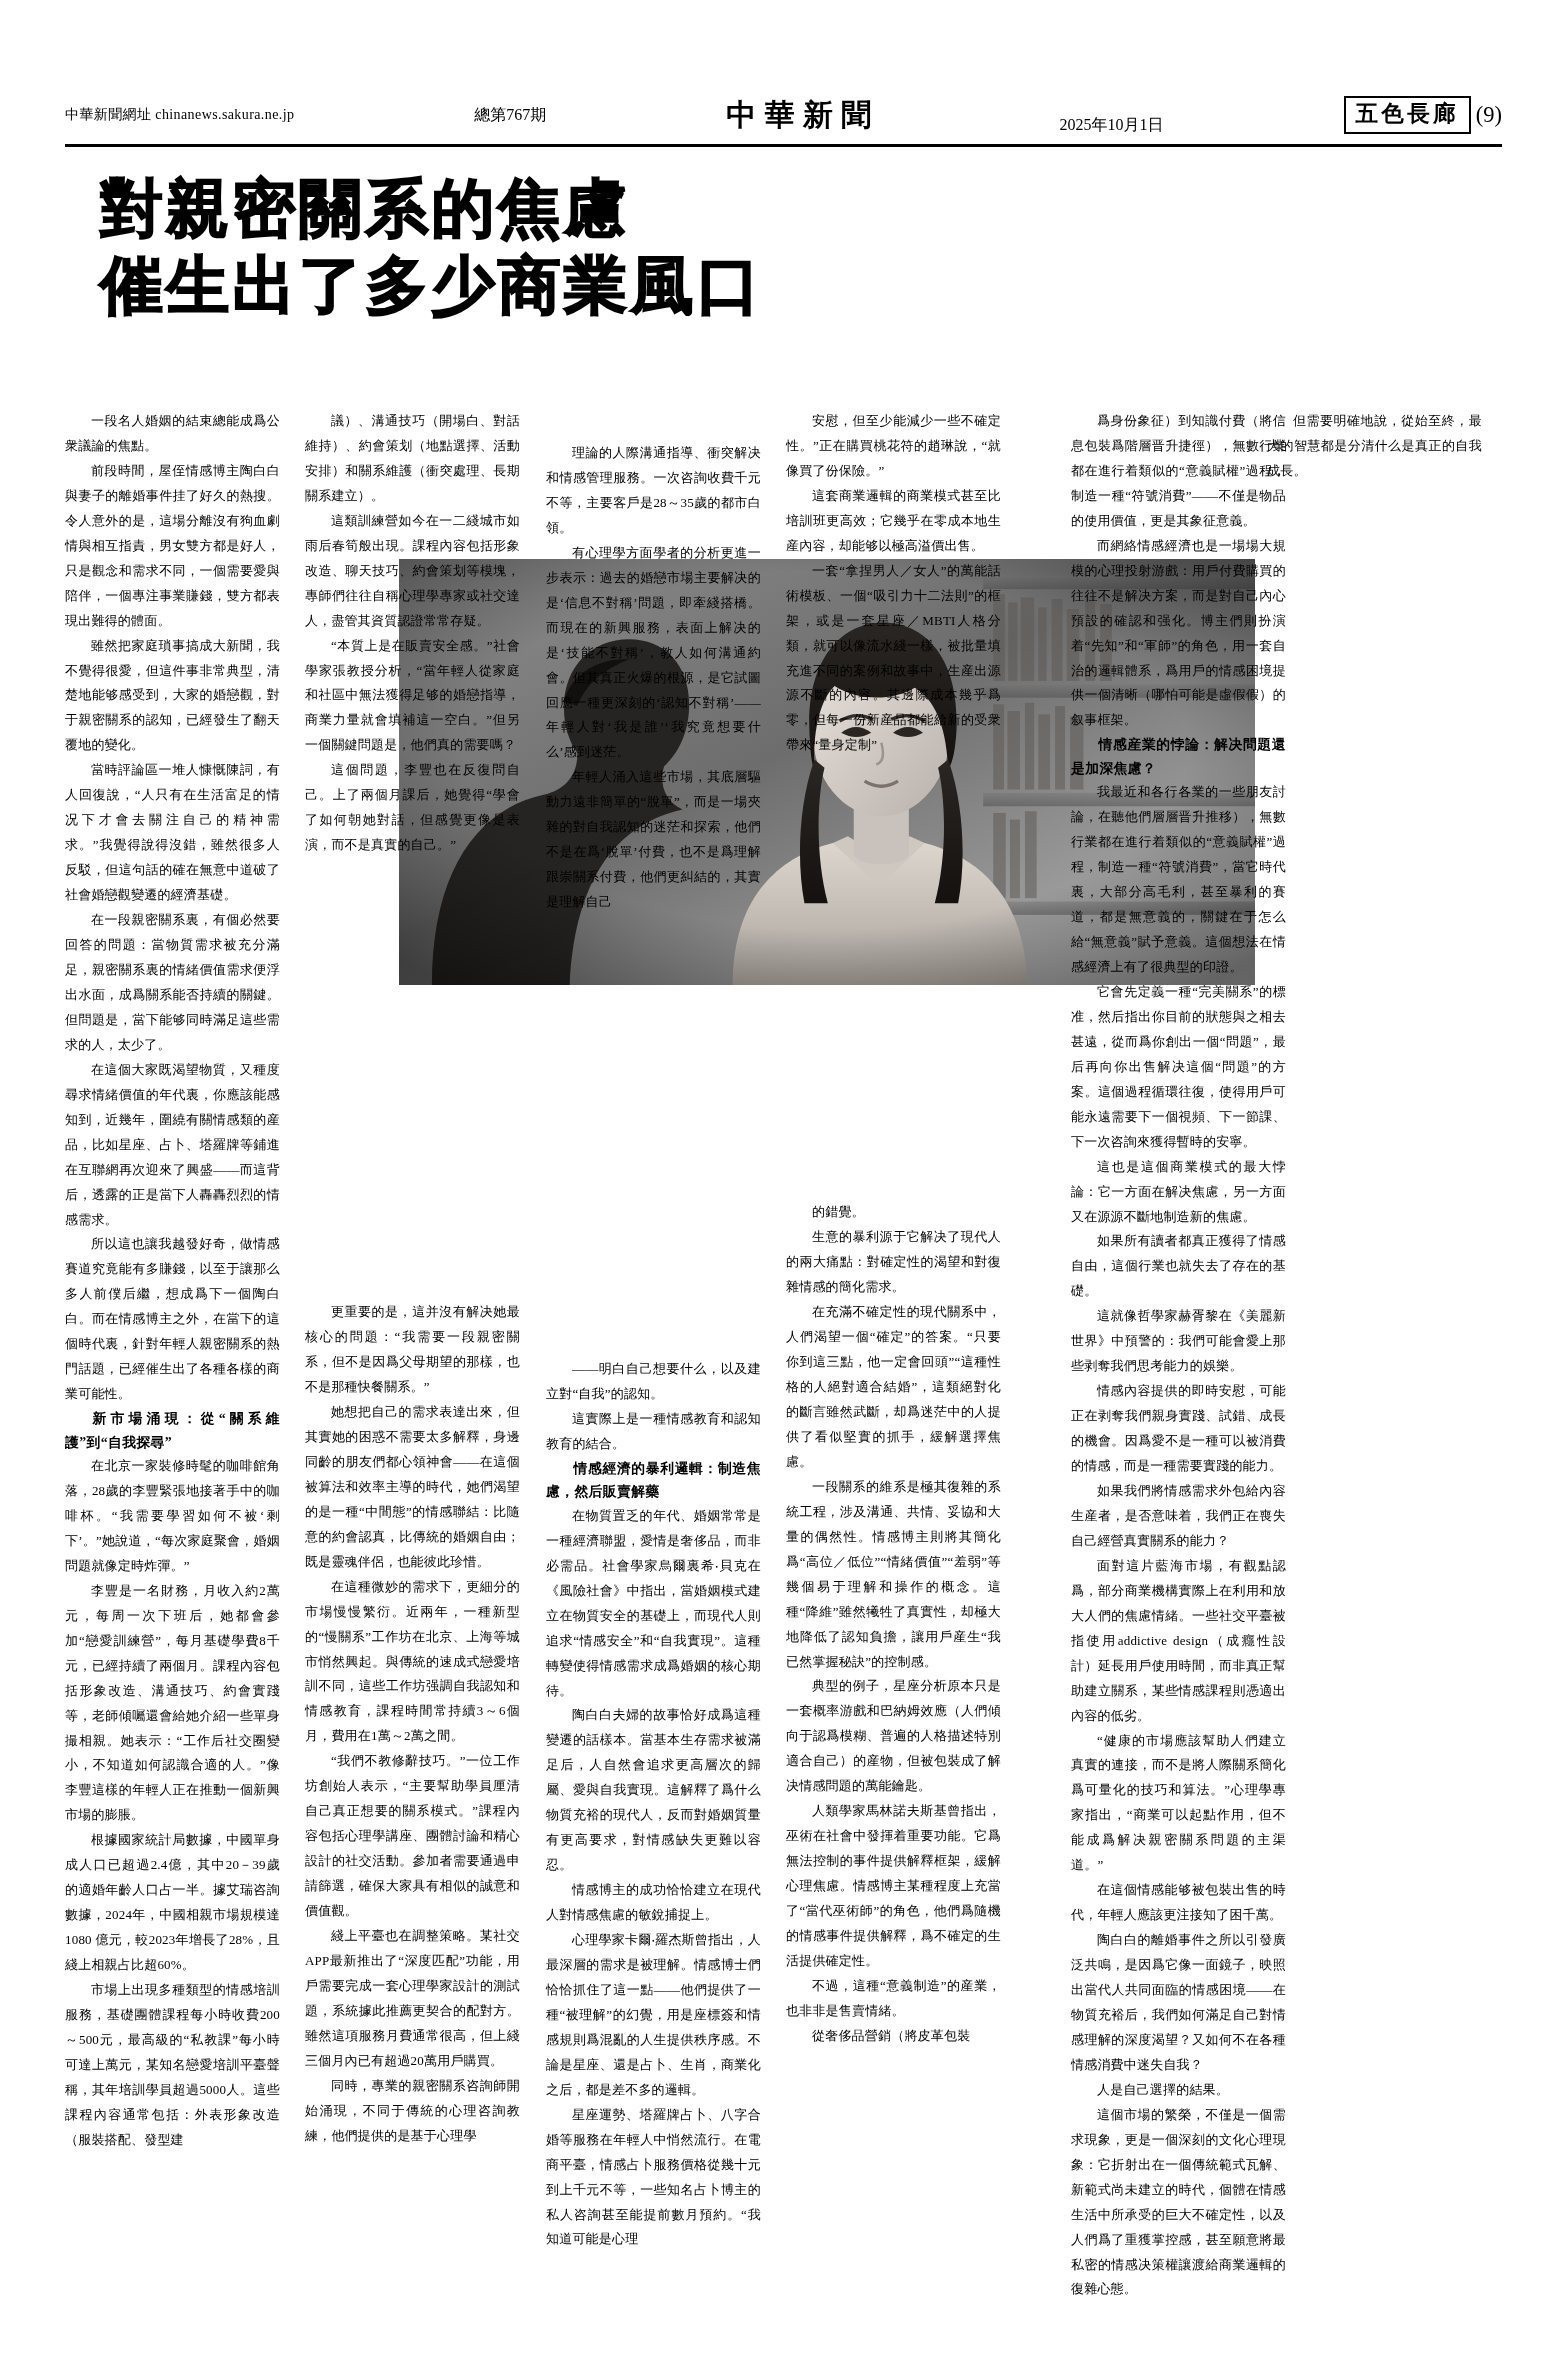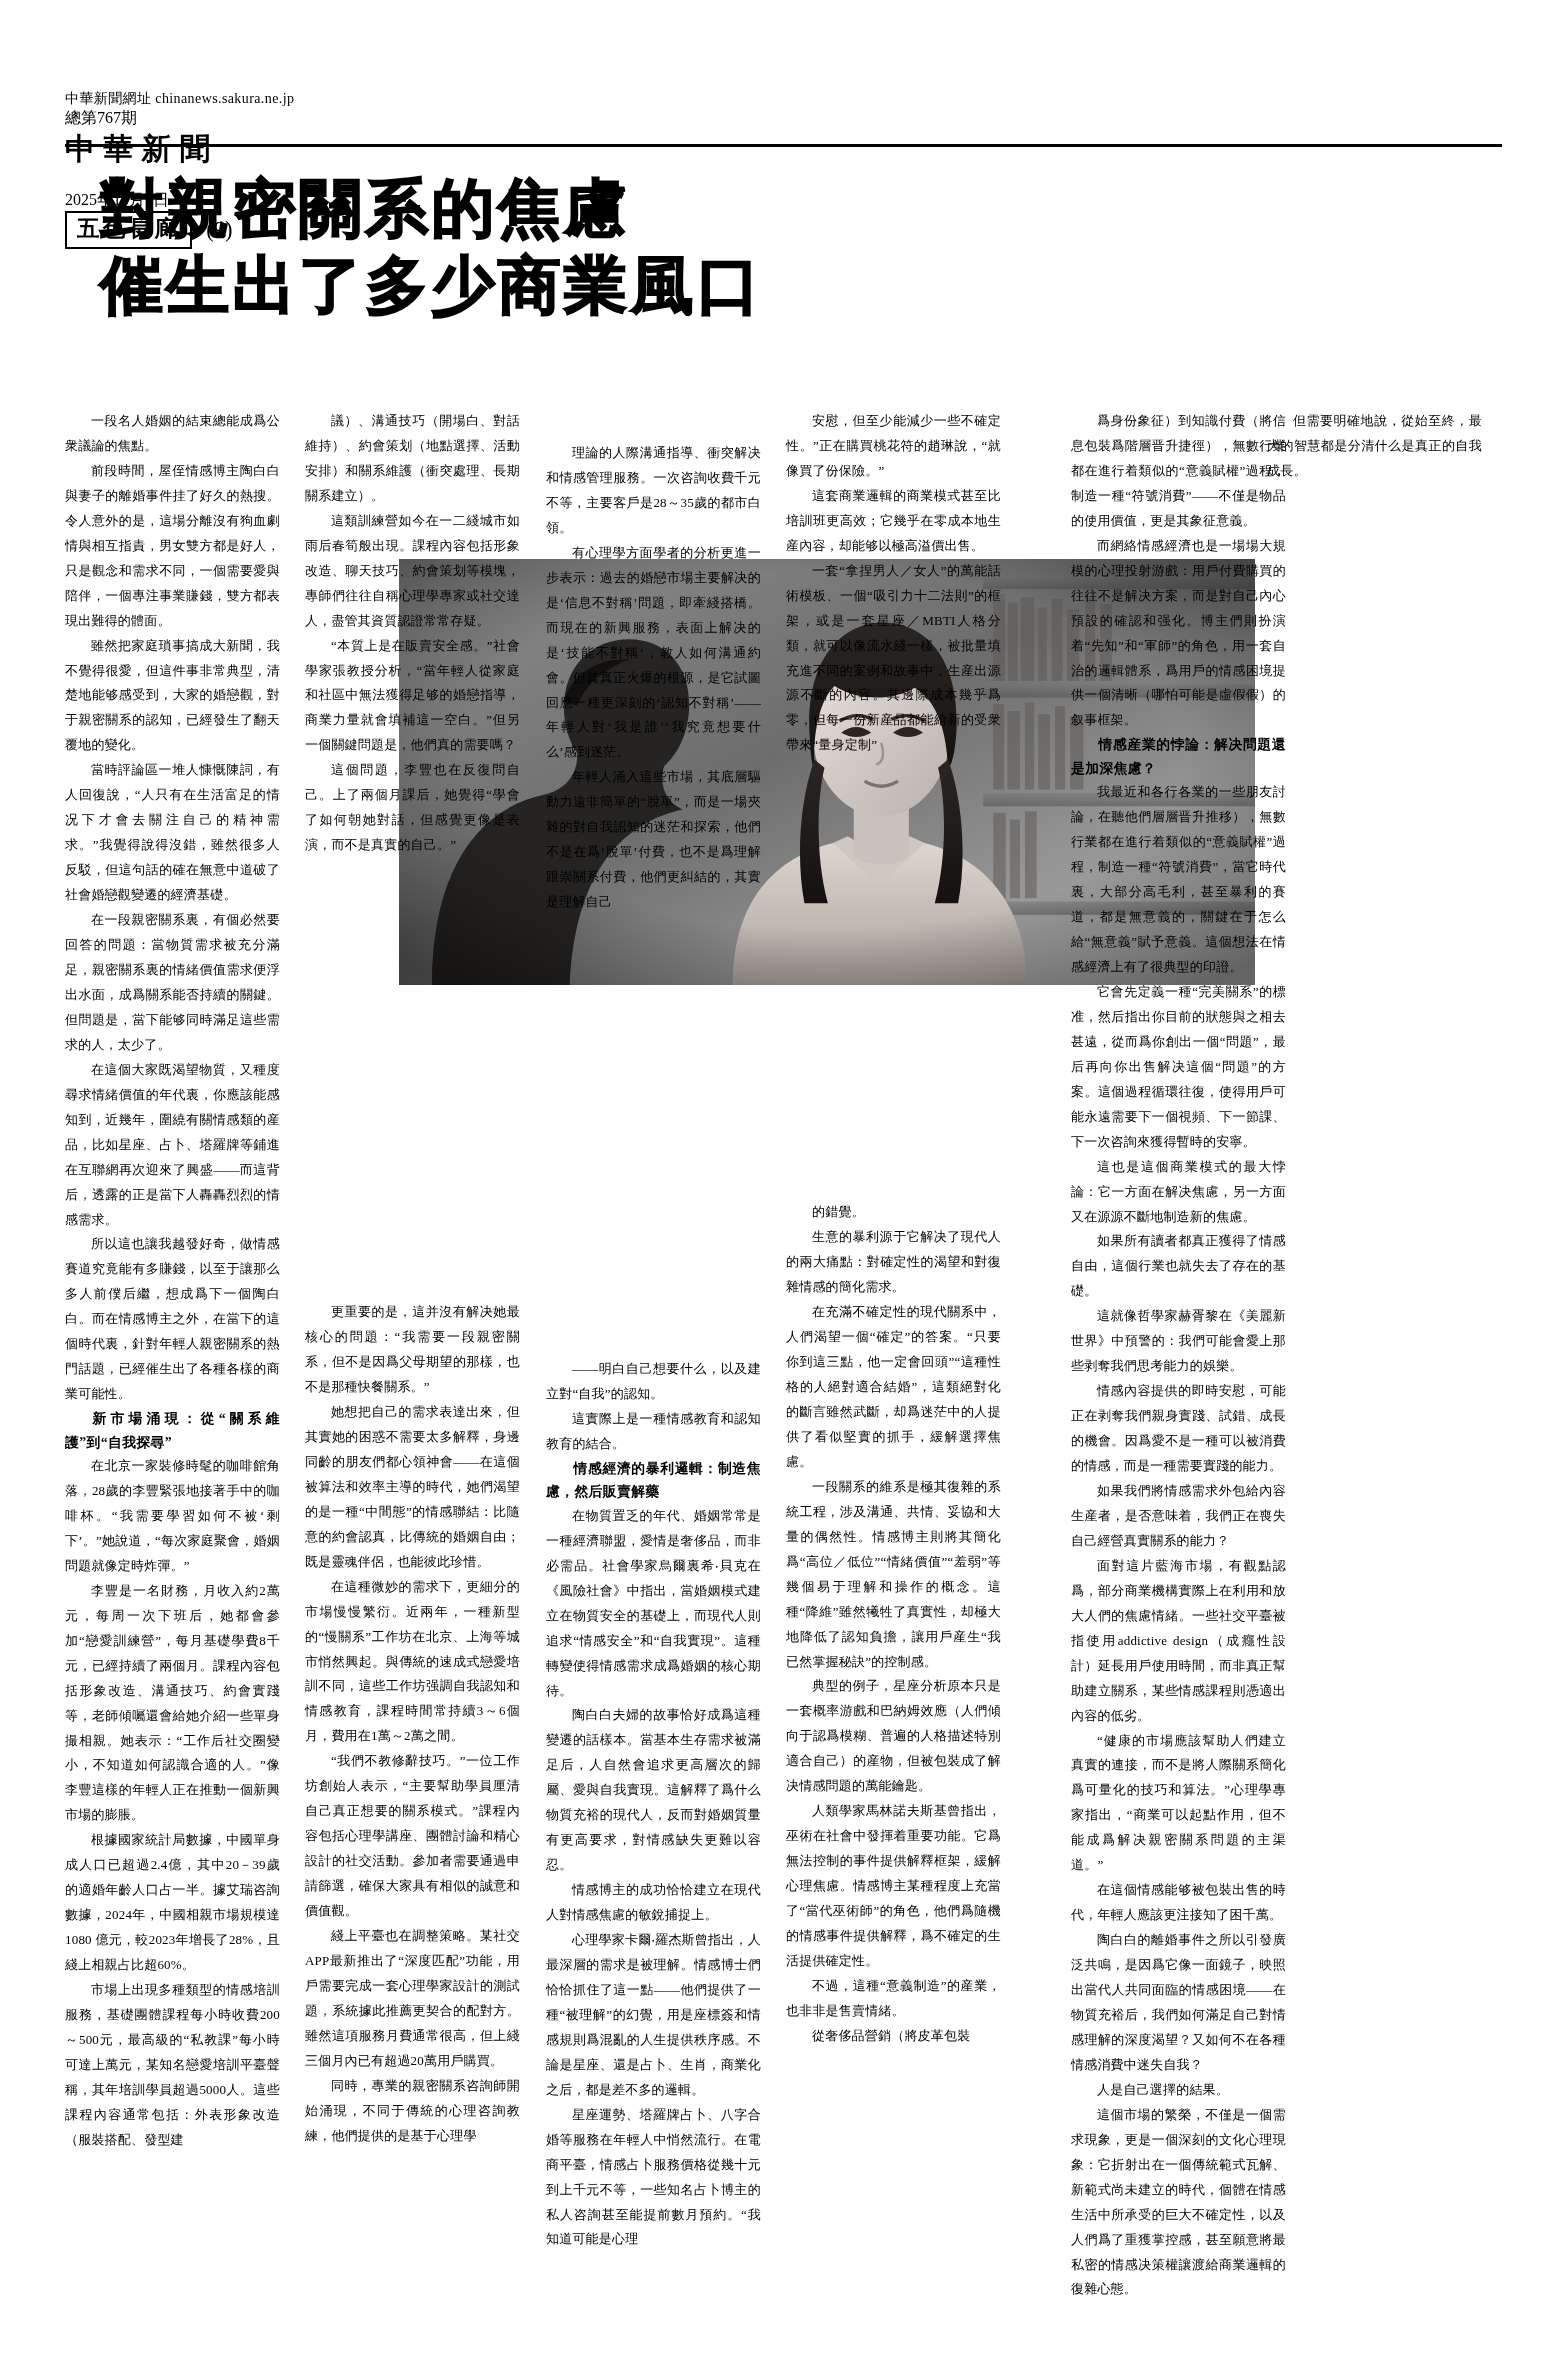--- a/index.html
+++ b/index.html
@@ -25,23 +25,22 @@
   }
 
   
   .masthead {
     position: absolute;
     top: 90px;
     left: 65px;
     right: 65px;
     height: 50px;
     display: flex;
-    align-items: flex-start;
+    align-items: center;
     justify-content: space-between;
-    flex-direction: column;
   }
   .mast-left {
     font-size: 14px;
     letter-spacing: 0.4px;
     white-space: nowrap;
   }
   .mast-issue {
     font-size: 16px;
     white-space: nowrap;
   }
@@ -52,21 +51,21 @@
     white-space: nowrap;
   }
   .mast-date {
     font-size: 16px;
     white-space: nowrap;
     margin-top: 20px;
   }
   .mast-right {
     display: flex;
     align-items: center;
-    gap: 14px;
+    gap: 5px;
   }
   .mast-section {
     border: 2.5px solid #000;
     padding: 5px 10px 6.7px 10px;
     font-size: 22.5px;
     font-weight: 700;
     letter-spacing: 3.3px;
     line-height: 1;
   }
   .mast-page {

